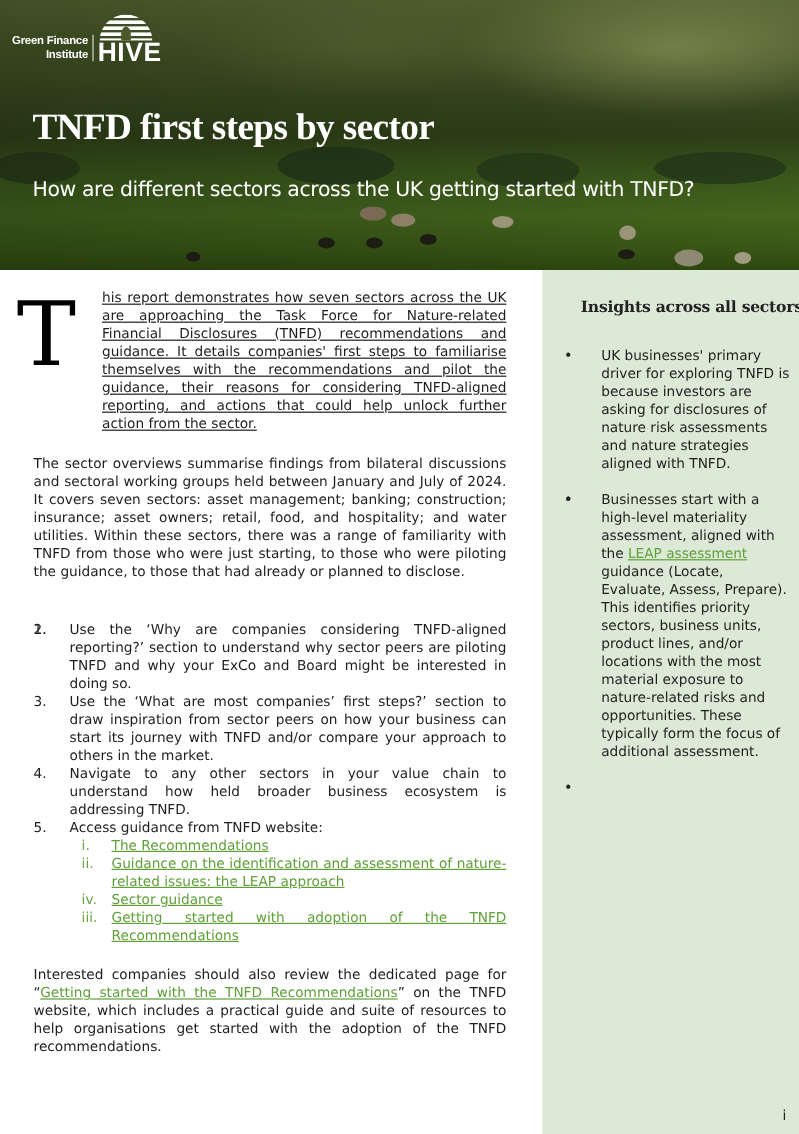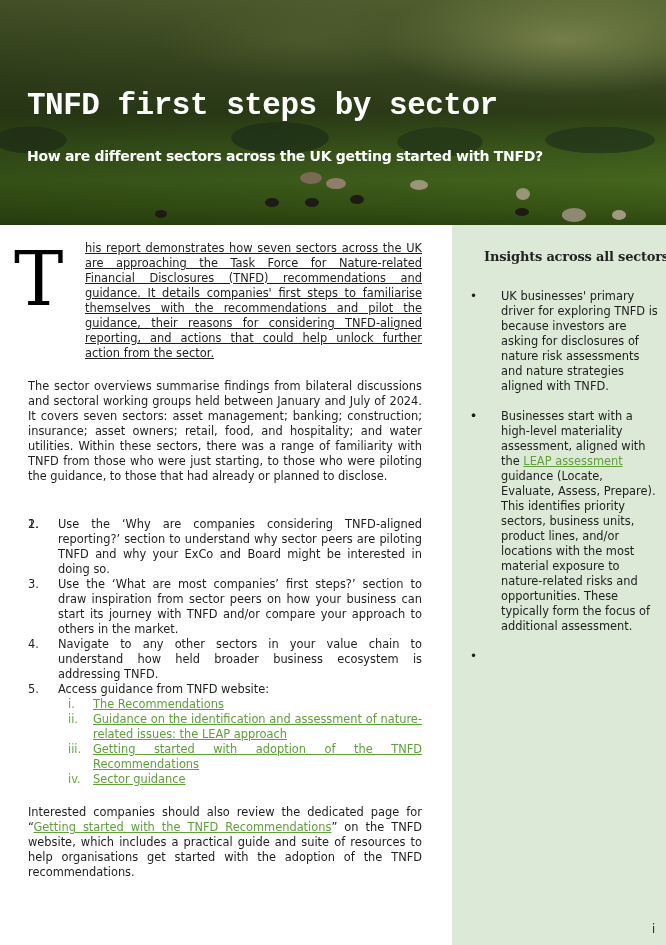--- a/index.html
+++ b/index.html
@@ -24,22 +24,22 @@
     }
     .hero .shade { position: absolute; inset: 0; background: linear-gradient(90deg, rgba(20,30,10,0.35), rgba(20,30,10,0.05)); }
     .sheep { position: absolute; border-radius: 50%; }
 
     .logo { position: absolute; left: 10px; top: 10px; display: flex; align-items: flex-end; color: #fff; }
     .logo-text { font-family: "Liberation Sans", sans-serif; font-weight: bold; font-size: 9.5px; line-height: 11px; text-align: right; letter-spacing: -0.2px; padding-right: 4px; border-right: 1px solid rgba(255,255,255,0.8); margin-bottom: 3px; }
     .logo-hive { position: relative; margin-left: 3px; }
     .logo-hive svg { display: block; }
     .logo-hive-word { font-family: "Liberation Sans", sans-serif; font-weight: bold; font-size: 22px; line-height: 20px; letter-spacing: 0.5px; }
 
-    .hero-title { position: absolute; left: 27px; top: 88px; font-family: Liberation Mono, monospace; font-size: 31px; color: #ffffff; letter-spacing: -0.5px; }
-    .hero-subtitle { position: absolute; left: 27px; top: 148px; font-family: "DejaVu Sans", sans-serif; font-weight: bold; font-size: 14px; color: #ffffff; letter-spacing: -0.3px; }
+    .hero-title { position: absolute; left: 27px; top: 88px; font-family: Liberation Serif, serif; font-size: 31px; color: #ffffff; letter-spacing: -0.5px; }
+    .hero-subtitle { position: absolute; left: 27px; top: 148px; font-family: "DejaVu Sans", sans-serif; font-weight: normal; font-size: 17px; color: #ffffff; letter-spacing: -0.3px; }
 
     
     .main { position: absolute; left: 28px; top: 241px; width: 394px; font-size: 11.4px; line-height: 15px; color: #1e1e1e; }
     .intro { position: relative; min-height: 106px; }
     .dropcap { position: absolute; left: -14px; top: 6px; font-family: "DejaVu Serif", serif; font-size: 74px; line-height: 64px; color: #000; }
     .intro p { margin-left: 57px; text-align: justify; text-decoration: underline; }
     p.body { text-align: justify; }
     .gap { height: 18px; }
     ol.steps { list-style: none; margin-top: 15px; }
     ol.steps > li { position: relative; padding-left: 30px; text-align: justify; }
@@ -69,20 +69,44 @@
   <div class="sheep" style="left:265px;top:198px;width:14px;height:9px;background:#1c1c14;"></div>
   <div class="sheep" style="left:305px;top:198px;width:14px;height:9px;background:#1c1c14;"></div>
   <div class="sheep" style="left:350px;top:195px;width:14px;height:9px;background:#1c1c14;"></div>
   <div class="sheep" style="left:155px;top:210px;width:12px;height:8px;background:#1c1c14;"></div>
   <div class="sheep" style="left:410px;top:180px;width:18px;height:10px;background:#9a9478;"></div>
   <div class="sheep" style="left:516px;top:188px;width:14px;height:12px;background:#9a9478;"></div>
   <div class="sheep" style="left:515px;top:208px;width:14px;height:8px;background:#1c1c14;"></div>
   <div class="sheep" style="left:562px;top:208px;width:24px;height:14px;background:#8e8a72;"></div>
   <div class="sheep" style="left:612px;top:210px;width:14px;height:10px;background:#a09a80;"></div>
 
+  <div class="logo">
+    <div class="logo-text">
+      <div>Green Finance</div>
+      <div>Institute</div>
+    </div>
+    <div class="logo-hive">
+      <svg width="48" height="24" viewBox="0 0 48 24">
+        <defs>
+          <clipPath id="dome">
+              <path d="M2 24 A22 22 0 0 1 46 24 Z"></path>
+            </clipPath>
+        </defs>
+        <g clip-path="url(#dome)" fill="#ffffff">
+          <rect x="0" y="2" width="48" height="3"></rect>
+          <rect x="0" y="7" width="48" height="3"></rect>
+          <rect x="0" y="12" width="48" height="3"></rect>
+          <rect x="0" y="17" width="48" height="3"></rect>
+          <rect x="0" y="22" width="48" height="2"></rect>
+        </g>
+        <path d="M20 24 L20 16 Q24 8 28 16 L28 24 Z" fill="#4a5a2a"></path>
+      </svg>
+      <div class="logo-hive-word">HIVE</div>
+    </div>
+  </div>
 
   <h1 class="hero-title">TNFD first steps by sector</h1>
   <h2 class="hero-subtitle">How are different sectors across the UK getting started with TNFD?</h2>
 </div>
 
 <div class="main">
   <div class="intro">
     <span class="dropcap">T</span>
     <p>his report demonstrates how seven sectors across the UK are approaching the Task Force for Nature-related Financial Disclosures (TNFD) recommendations and guidance. It details companies' first steps to familiarise themselves with the recommendations and pilot the guidance, their reasons for considering TNFD-aligned reporting, and actions that could help unlock further action from the sector.</p>
   </div>
@@ -92,22 +116,22 @@
 
   <ol class="steps">
     <li><span class="num">1.</span></li>
     <li><span class="num">2.</span><span>Use the ‘Why are companies considering TNFD-aligned reporting?’ section to understand why sector peers are piloting TNFD and why your ExCo and Board might be interested in doing so.</span></li>
     <li><span class="num">3.</span><span>Use the ‘What are most companies’ first steps?’ section to draw inspiration from sector peers on how your business can start its journey with TNFD and/or compare your approach to others in the market.</span></li>
     <li><span class="num">4.</span><span>Navigate to any other sectors in your value chain to understand how held broader business ecosystem is addressing TNFD.</span></li>
     <li><span class="num">5.</span><span>Access guidance from TNFD website:</span>
       <ol class="links">
         <li><span class="num">i.</span><a class="lnk" href="#">The Recommendations</a></li>
         <li><span class="num">ii.</span><a class="lnk" href="#">Guidance on the identification and assessment of nature-related issues: the LEAP approach</a></li>
+        <li><span class="num">iv.</span><a class="lnk" href="#">Sector guidance</a></li>
         <li><span class="num">iii.</span><a class="lnk" href="#">Getting started with adoption of the TNFD Recommendations</a></li>
-        <li><span class="num">iv.</span><a class="lnk" href="#">Sector guidance</a></li>
       </ol>
     </li>
   </ol>
 
   <div class="gap"></div>
   <p class="body"><span>Interested companies should also review the dedicated page for “</span><a class="lnk" href="#">Getting started with the TNFD Recommendations</a><span>” on the TNFD website, which includes a practical guide and suite of resources to help organisations get started with the adoption of the TNFD recommendations.</span></p>
 </div>
 
 <aside class="sidebar">
   <h3 class="sidebar-title">Insights across all sectors</h3>

